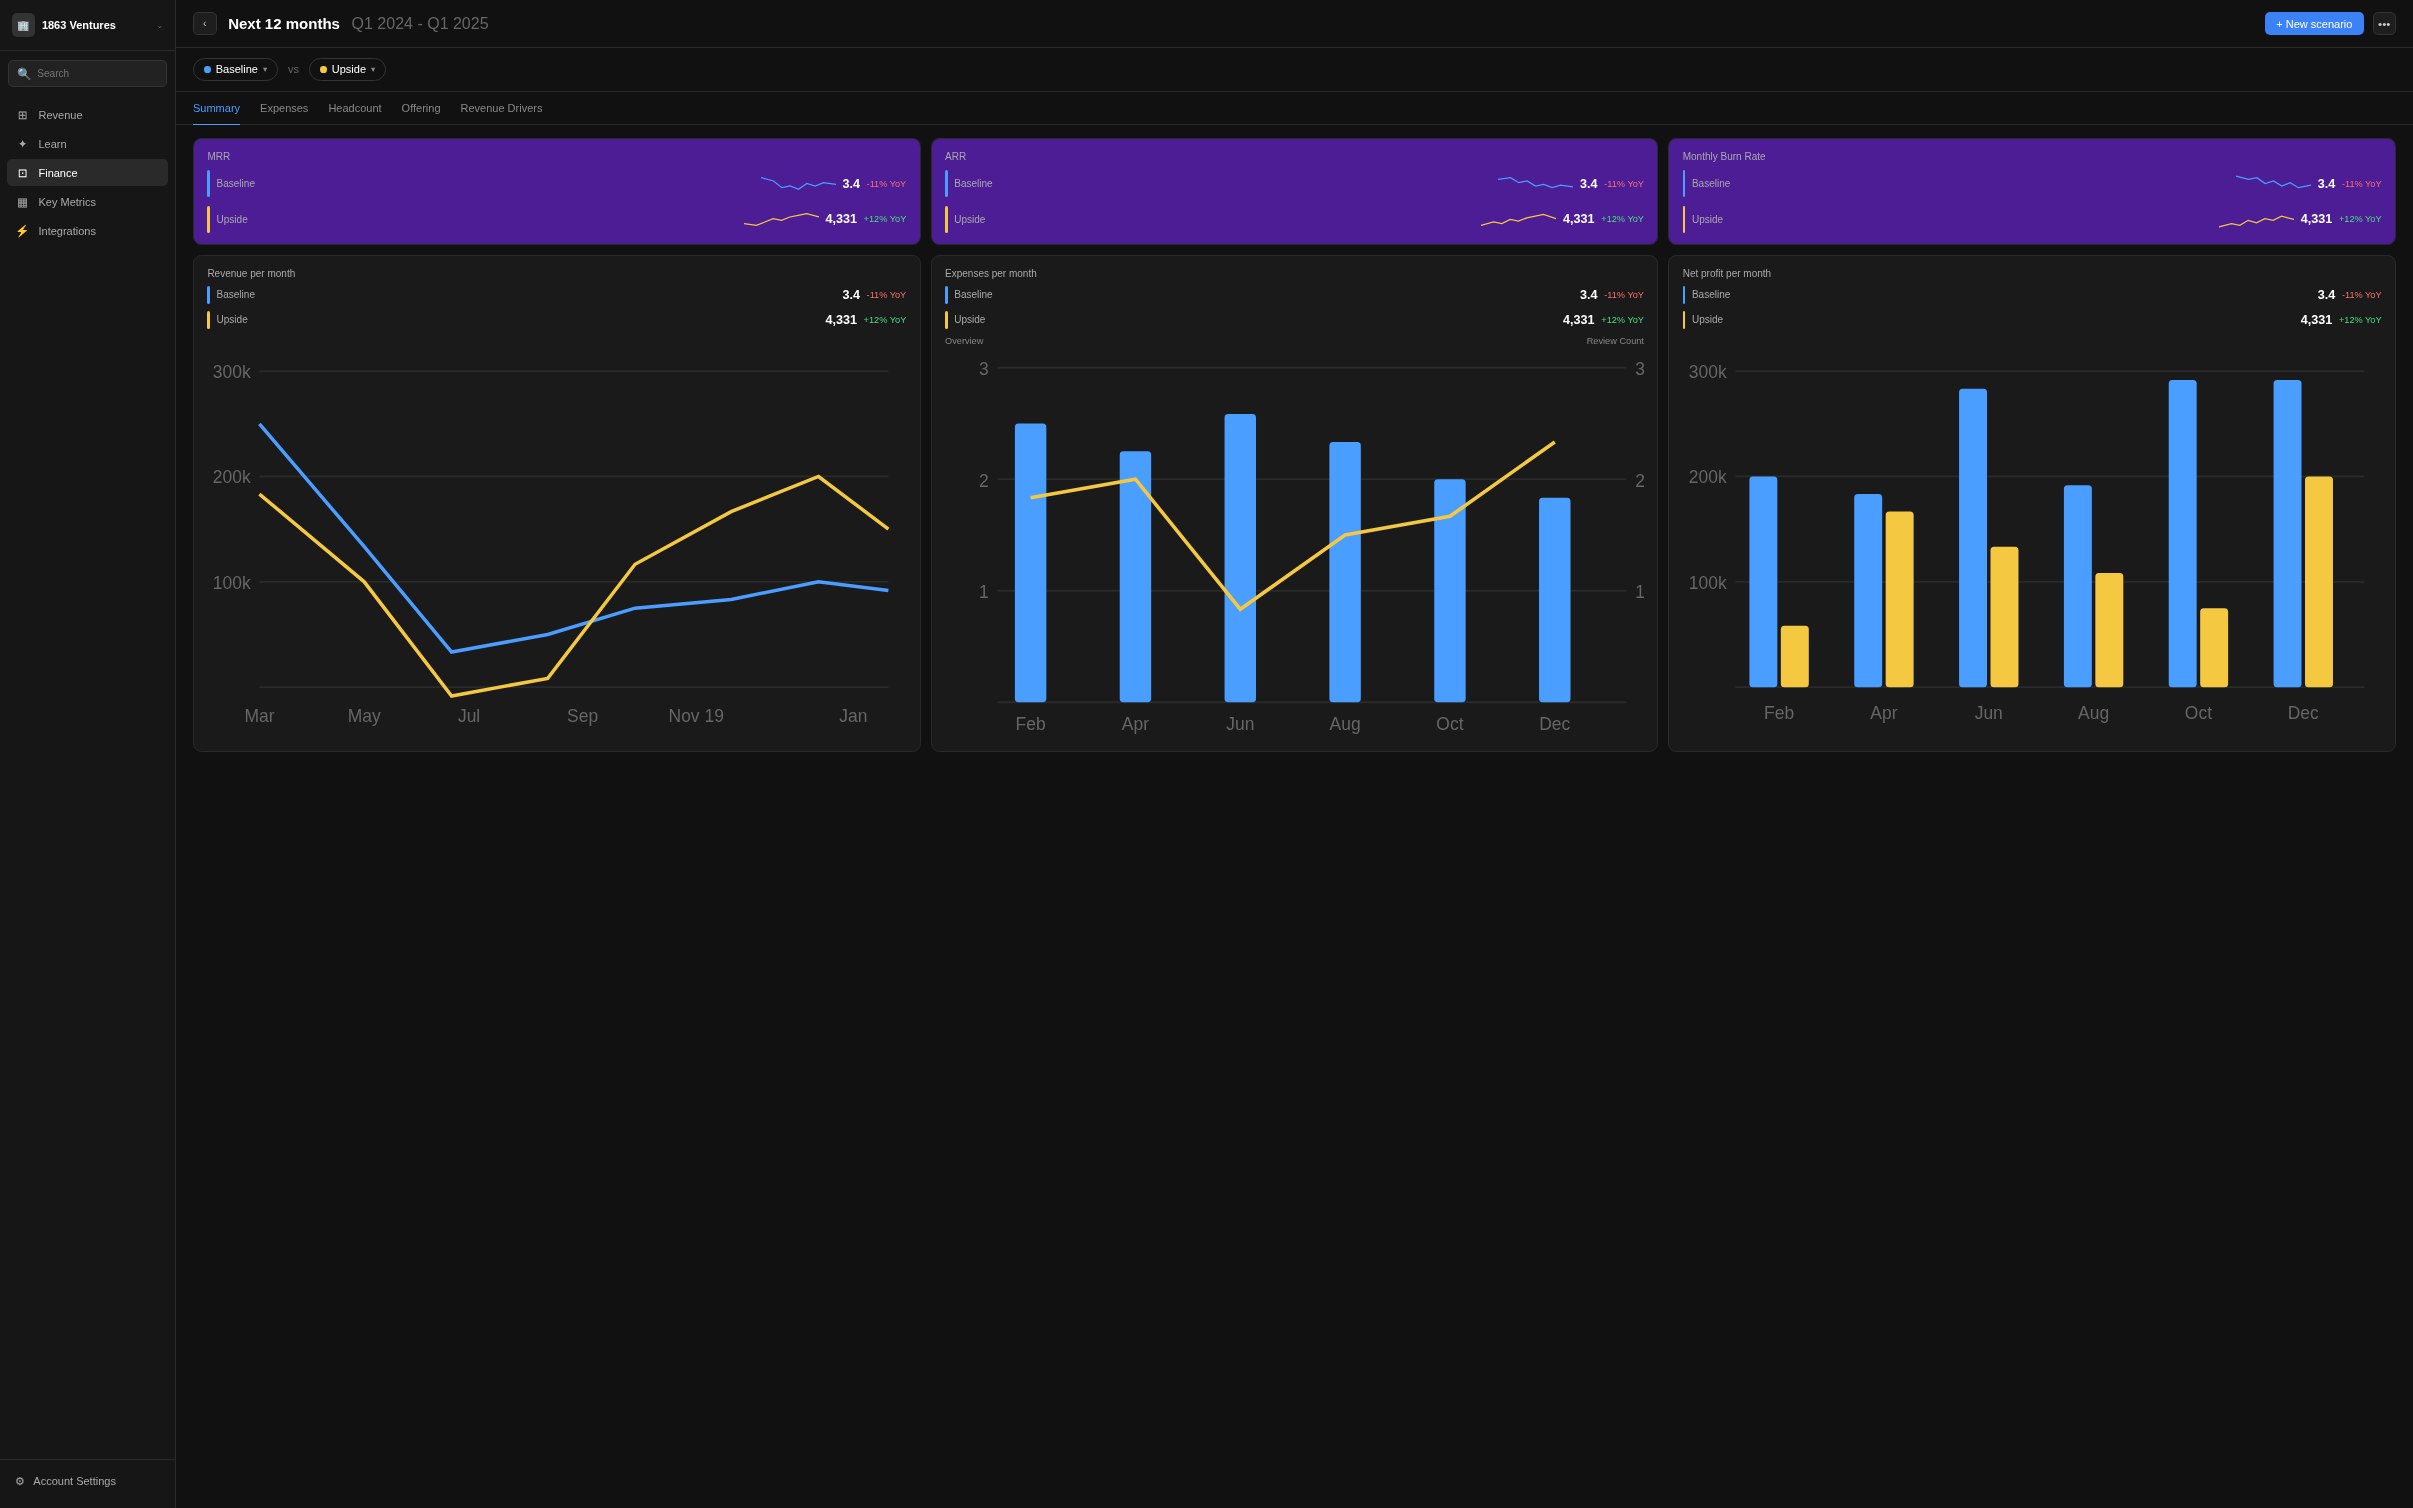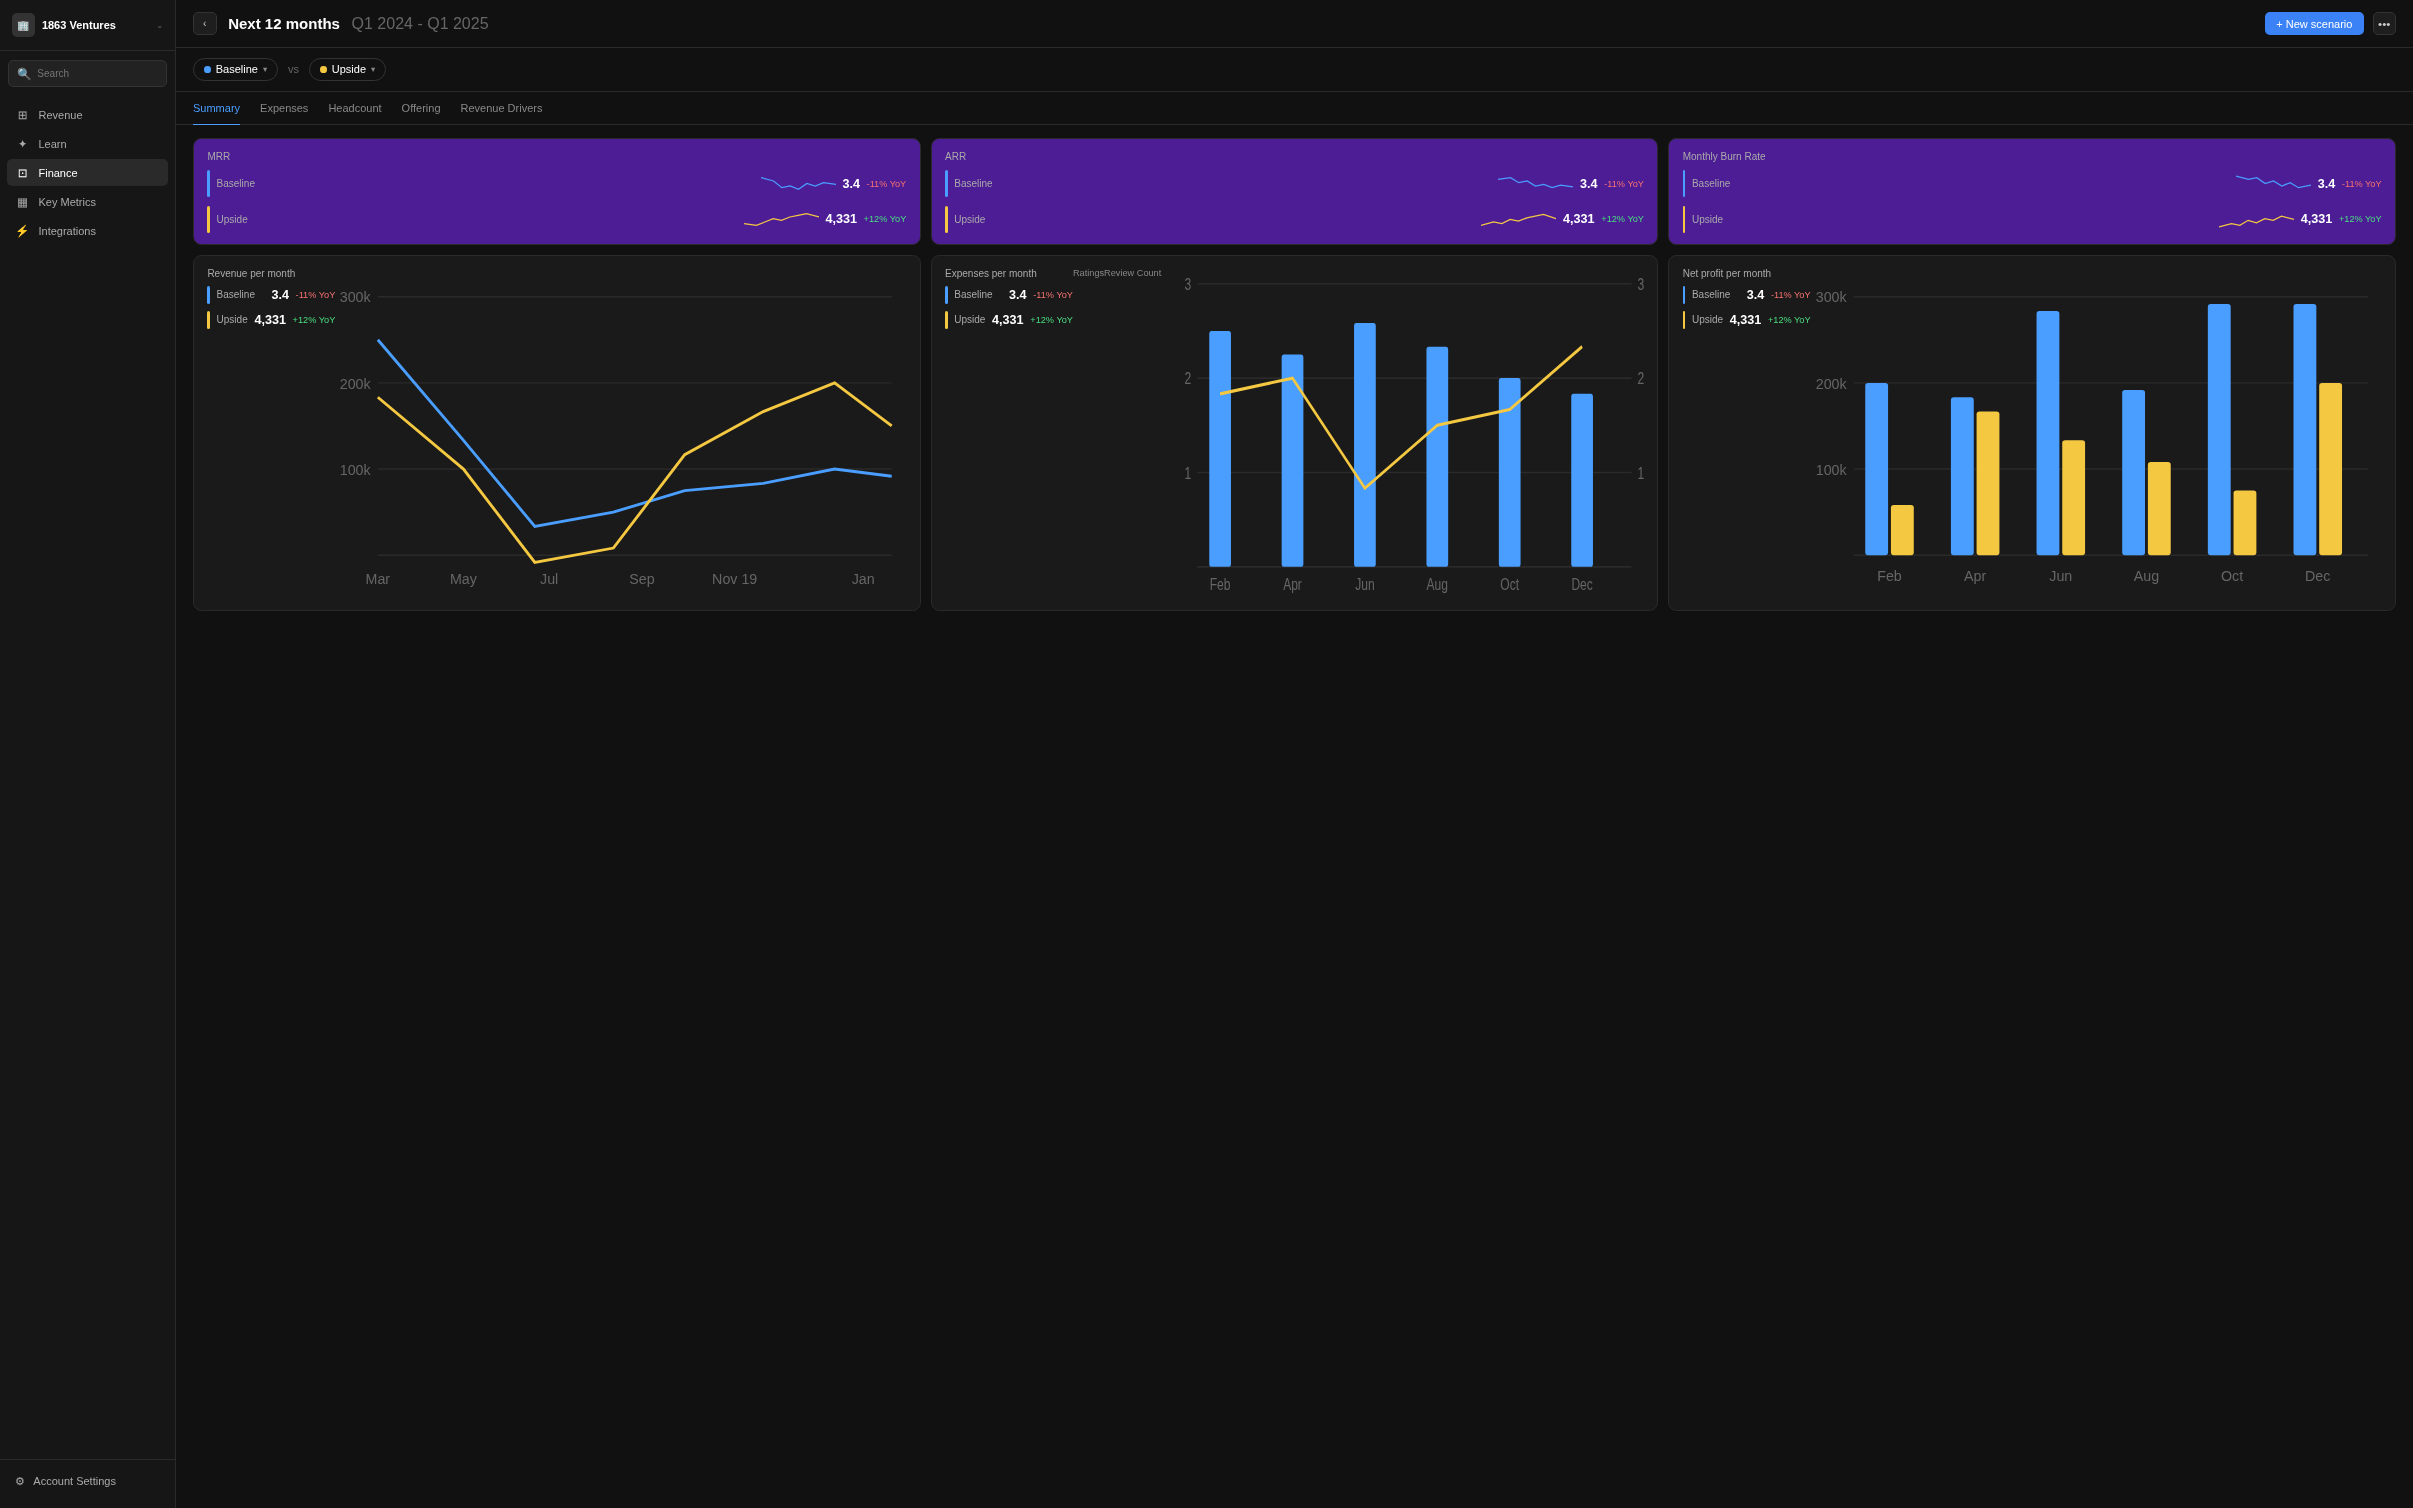--- a/index.html
+++ b/index.html
@@ -275,20 +275,21 @@
       display: grid;
       grid-template-columns: 1fr 1fr 1fr;
       gap: 10px;
     }
     .chart-card {
       background: #1a1a1a;
       border: 0.8px solid #2a2a2a;
       border-radius: 8.4px;
       padding: 11.7px 13.4px;
       display: flex;
+      flex-direction: column;
     }
     .chart-card-top {
       display: flex;
       flex-direction: column;
       gap: 6.7px;
       margin-bottom: 6.7px;
     }
     .chart-area {
       flex: 1;
       min-height: 184px;
@@ -508,21 +509,21 @@
             <span class="pct-neg">-11% YoY</span>
           </div>
           <div class="card-row">
             <div class="upside-bar" style="height:18.4px"></div>
             <span class="card-label">Upside</span>
             <span class="card-value">4,331</span>
             <span class="pct-pos">+12% YoY</span>
           </div>
         </div>
         <div class="ratings-header">
-          <span>Ratings</span>
+          <span>Overview</span>
           <span>Review Count</span>
         </div>
         <div class="chart-area">
           <svg class="chart-svg" viewBox="0 0 400 210" preserveAspectRatio="none" style="font-size:14px">
 
             <line x1="30" y1="10" x2="390" y2="10" stroke="#2a2a2a" stroke-width="1"></line>
             <line x1="30" y1="70" x2="390" y2="70" stroke="#2a2a2a" stroke-width="1"></line>
             <line x1="30" y1="130" x2="390" y2="130" stroke="#2a2a2a" stroke-width="1"></line>
             <line x1="30" y1="190" x2="390" y2="190" stroke="#2a2a2a" stroke-width="1"></line>
 

